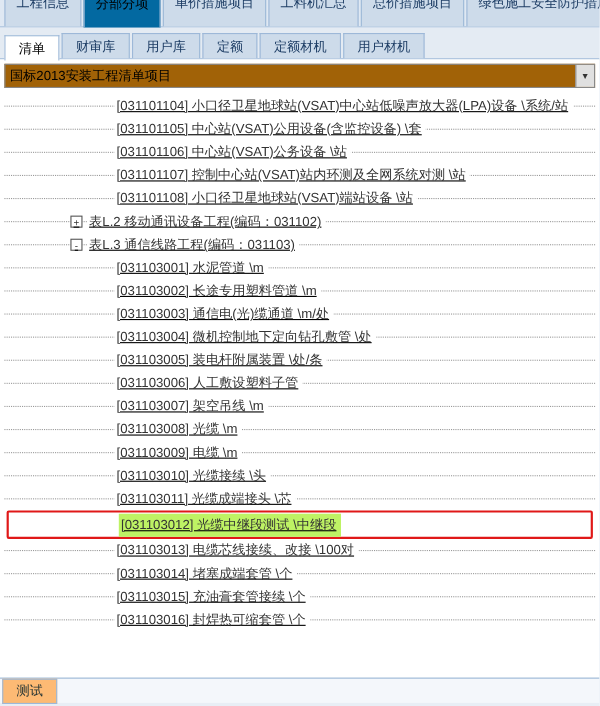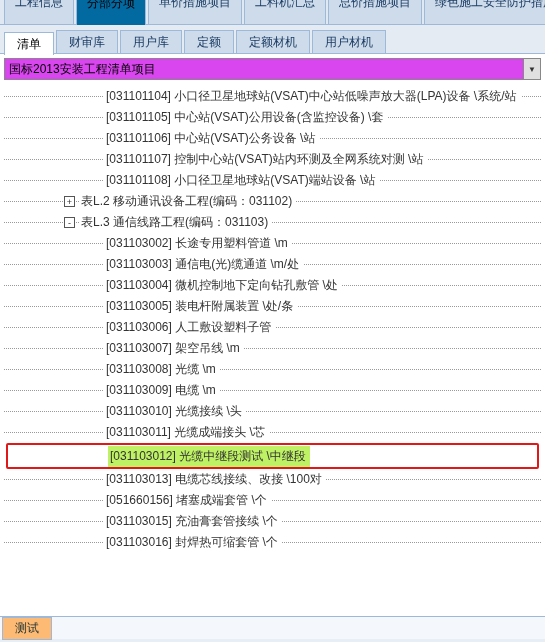--- a/index.html
+++ b/index.html
@@ -63,21 +63,21 @@
     background: #fff;
     height: calc(642px - 24px - 28px - 26px - 2px);
     padding: 4px;
     box-sizing: border-box;
     overflow: auto;
   }
   .dropdown {
     display: flex;
     border: 1px solid #888;
     height: 20px;
-    background: #d946ef;
+    background: #a16207;
     margin-bottom: 4px;
   }
   .dropdown-value {
     flex: 1;
     padding: 1px 4px;
     line-height: 18px;
     overflow: hidden;
     white-space: nowrap;
   }
   .dropdown-btn {
@@ -85,20 +85,21 @@
     background: #e0e0e0;
     border-left: 1px solid #888;
     display: flex;
     align-items: center;
     justify-content: center;
     font-size: 8px;
     color: #333;
   }
   .tree {
     padding: 2px 0;
+    text-decoration: underline;
   }
   .tree-row {
     display: flex;
     align-items: center;
     height: 21px;
     line-height: 21px;
     white-space: nowrap;
     position: relative;
   }
   .tree-row::before {
@@ -215,20 +216,24 @@
         <span class="toggle">+</span>
         <span class="tree-text">表L.2 移动通讯设备工程(编码：031102)</span>
       </div>
       <div class="tree-row">
         <span class="indent" style="width: 60px;"></span>
         <span class="toggle">-</span>
         <span class="tree-text">表L.3 通信线路工程(编码：031103)</span>
       </div>
       <div class="tree-row">
         <span class="indent" style="width: 100px;"></span>
+        <span class="tree-text">[031103001] 水泥管道 \m</span>
+      </div>
+      <div class="tree-row">
+        <span class="indent" style="width: 100px;"></span>
         <span class="tree-text">[031103002] 长途专用塑料管道 \m</span>
       </div>
       <div class="tree-row">
         <span class="indent" style="width: 100px;"></span>
         <span class="tree-text">[031103003] 通信电(光)缆通道 \m/处</span>
       </div>
       <div class="tree-row">
         <span class="indent" style="width: 100px;"></span>
         <span class="tree-text">[031103004] 微机控制地下定向钻孔敷管 \处</span>
       </div>
@@ -263,21 +268,21 @@
       <div class="tree-row highlight-row">
         <span class="indent" style="width: 100px;"></span>
         <span class="tree-text">[031103012] 光缆中继段测试 \中继段</span>
       </div>
       <div class="tree-row">
         <span class="indent" style="width: 100px;"></span>
         <span class="tree-text">[031103013] 电缆芯线接续、改接 \100对</span>
       </div>
       <div class="tree-row">
         <span class="indent" style="width: 100px;"></span>
-        <span class="tree-text">[051660156] 堵塞成端套管 \个</span>
+        <span class="tree-text">[031103014] 堵塞成端套管 \个</span>
       </div>
       <div class="tree-row">
         <span class="indent" style="width: 100px;"></span>
         <span class="tree-text">[031103015] 充油膏套管接续 \个</span>
       </div>
       <div class="tree-row">
         <span class="indent" style="width: 100px;"></span>
         <span class="tree-text">[031103016] 封焊热可缩套管 \个</span>
       </div>
     </div>

